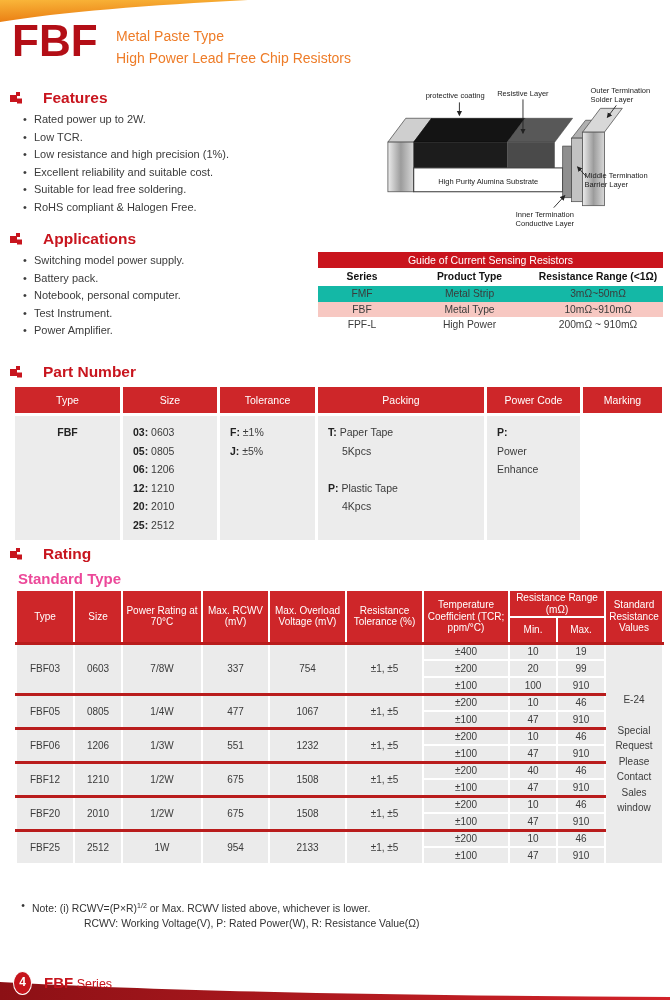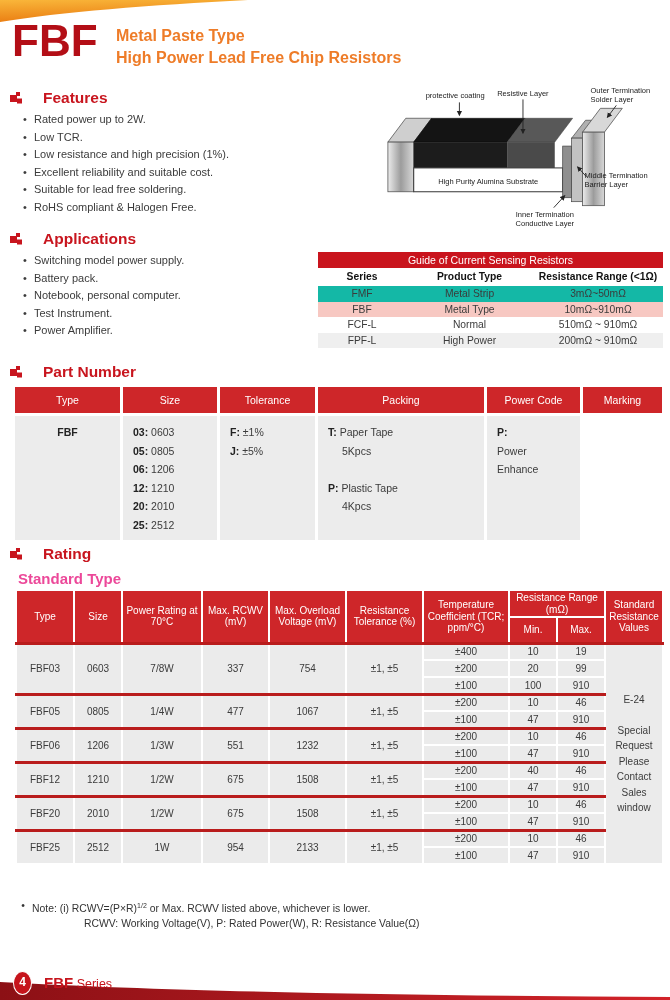--- a/index.html
+++ b/index.html
@@ -3,21 +3,21 @@
 <meta charset="utf-8">
 <style>
   * { box-sizing: border-box; margin: 0; padding: 0; }
   html,body { background:#fff; }
   body { font-family: "Liberation Sans", sans-serif; }
   #page { position:relative; width:670px; height:1000px; background:#fff; overflow:hidden; }
 
   
   .top-swoosh { position:absolute; top:0; left:0; }
   .logo { position:absolute; left:12px; top:16px; font-size:44px; font-weight:bold; color:#b30e16; }
-  .subtitle { position:absolute; left:116px; top:25px; font-size:16px; font-weight:bold; color:#ee7c28; line-height:22px; }
+  .subtitle { position:absolute; left:116px; top:25px; font-size:14px; font-weight:normal; color:#ee7c28; line-height:22px; }
 
   
   .sec-head { position:absolute; display:flex; align-items:center; gap:20px; font-size:15.5px; font-weight:bold; color:#c8151e; }
   .sec-icon { width:13px; height:13px; flex:0 0 13px; }
 
   .bullet-list { position:absolute; font-size:11px; color:#3b3b3b; }
   .bullet-row { display:flex; line-height:17.6px; }
   .dot { width:14px; text-align:center; margin-right:2px; }
 
   
@@ -211,25 +211,20 @@
     <div>
         <div class="g-row">
           <div class="g-cell">FMF</div>
           <div class="g-cell">Metal Strip</div>
           <div class="g-cell">3mΩ~50mΩ</div>
         </div>
         <div class="g-row hl">
           <div class="g-cell">FBF</div>
           <div class="g-cell">Metal Type</div>
           <div class="g-cell">10mΩ~910mΩ</div>
-        </div>
-        <div class="g-row">
-          <div class="g-cell">FCF-L</div>
-          <div class="g-cell">Normal</div>
-          <div class="g-cell">510mΩ ~ 910mΩ</div>
         </div>
         <div class="g-row">
           <div class="g-cell">FPF-L</div>
           <div class="g-cell">High Power</div>
           <div class="g-cell">200mΩ ~ 910mΩ</div>
         </div>
       </div>
   </div>
 
   <div class="sec-head" style="left:10px; top:363px;">

